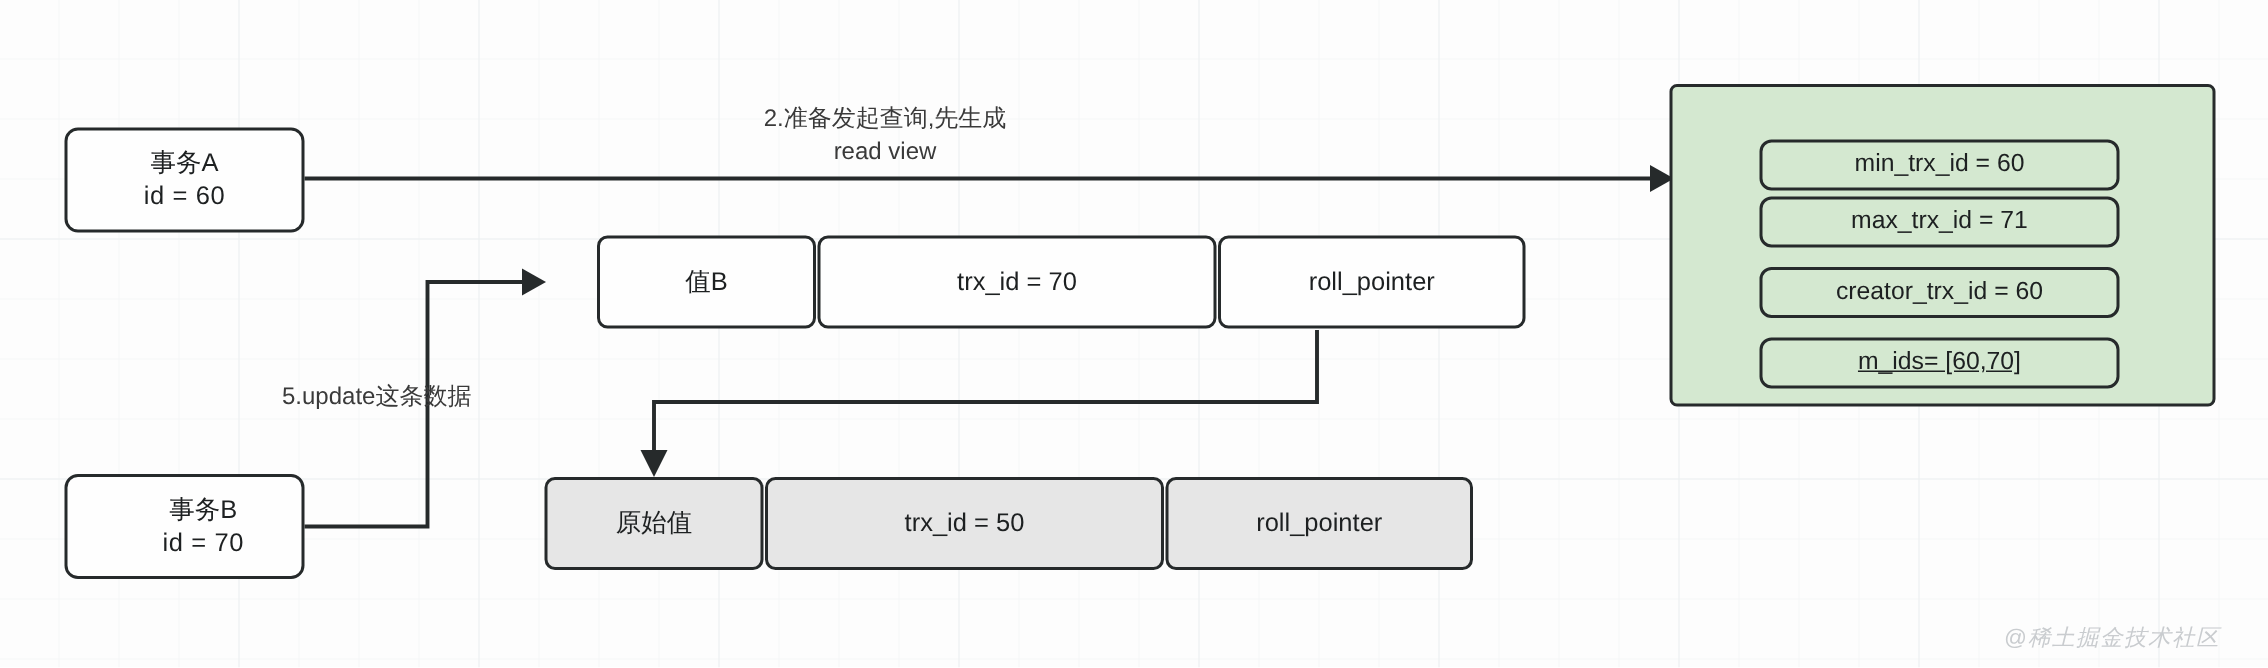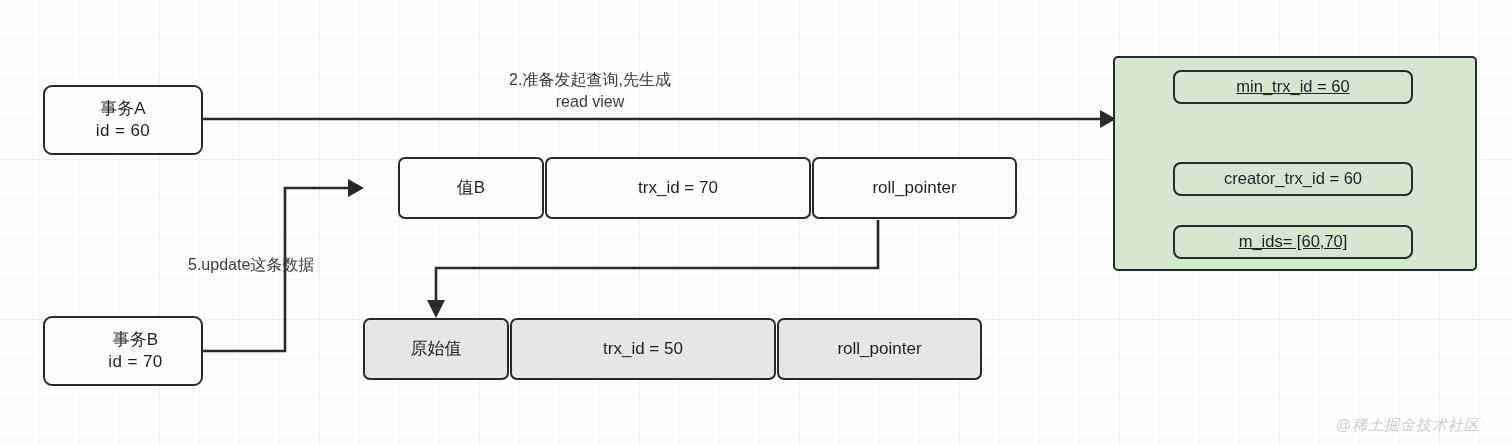--- a/index.html
+++ b/index.html
@@ -75,23 +75,23 @@
     box-sizing: border-box;
     border: 2.5px solid #262a2b;
     border-radius: 8px;
     background: #d4e8d0;
     color: #1d2021;
     font-size: 16.5px;
     display: flex;
     align-items: center;
     justify-content: center;
   }
-  #rv-0 { top: 12px; text-decoration: underline; }
+  #rv-0 { top: 35px; }
   #rv-1 { top: 73px; }
-  #rv-2 { top: 104px; }
+  #rv-2 { top: 120px; }
   #rv-3 { top: 167px; text-decoration: underline; }
 
   .label {
     position: absolute;
     color: #3a3a3a;
     font-size: 16px;
     text-align: center;
     line-height: 1.35;
     white-space: pre;
   }
@@ -152,20 +152,21 @@
   <div class="node cell cell-white" id="row1-c1">值B</div>
   <div class="node cell cell-white" id="row1-c2">trx_id = 70</div>
   <div class="node cell cell-white" id="row1-c3">roll_pointer</div>
 
   <div class="node cell cell-gray" id="row2-c1">原始值</div>
   <div class="node cell cell-gray" id="row2-c2">trx_id = 50</div>
   <div class="node cell cell-gray" id="row2-c3">roll_pointer</div>
 
   <div class="node" id="readview">
     <div class="rv-item" id="rv-0">min_trx_id = 60</div>
+    <div class="rv-item" id="rv-1">max_trx_id = 71</div>
     <div class="rv-item" id="rv-2">creator_trx_id = 60</div>
     <div class="rv-item" id="rv-3">m_ids= [60,70]</div>
   </div>
 
   <div class="label" id="label-2">2.准备发起查询,先生成
 read view</div>
   <div class="label" id="label-1">5.update这条数据</div>
 
   <div id="watermark">@稀土掘金技术社区</div>
 </div>

